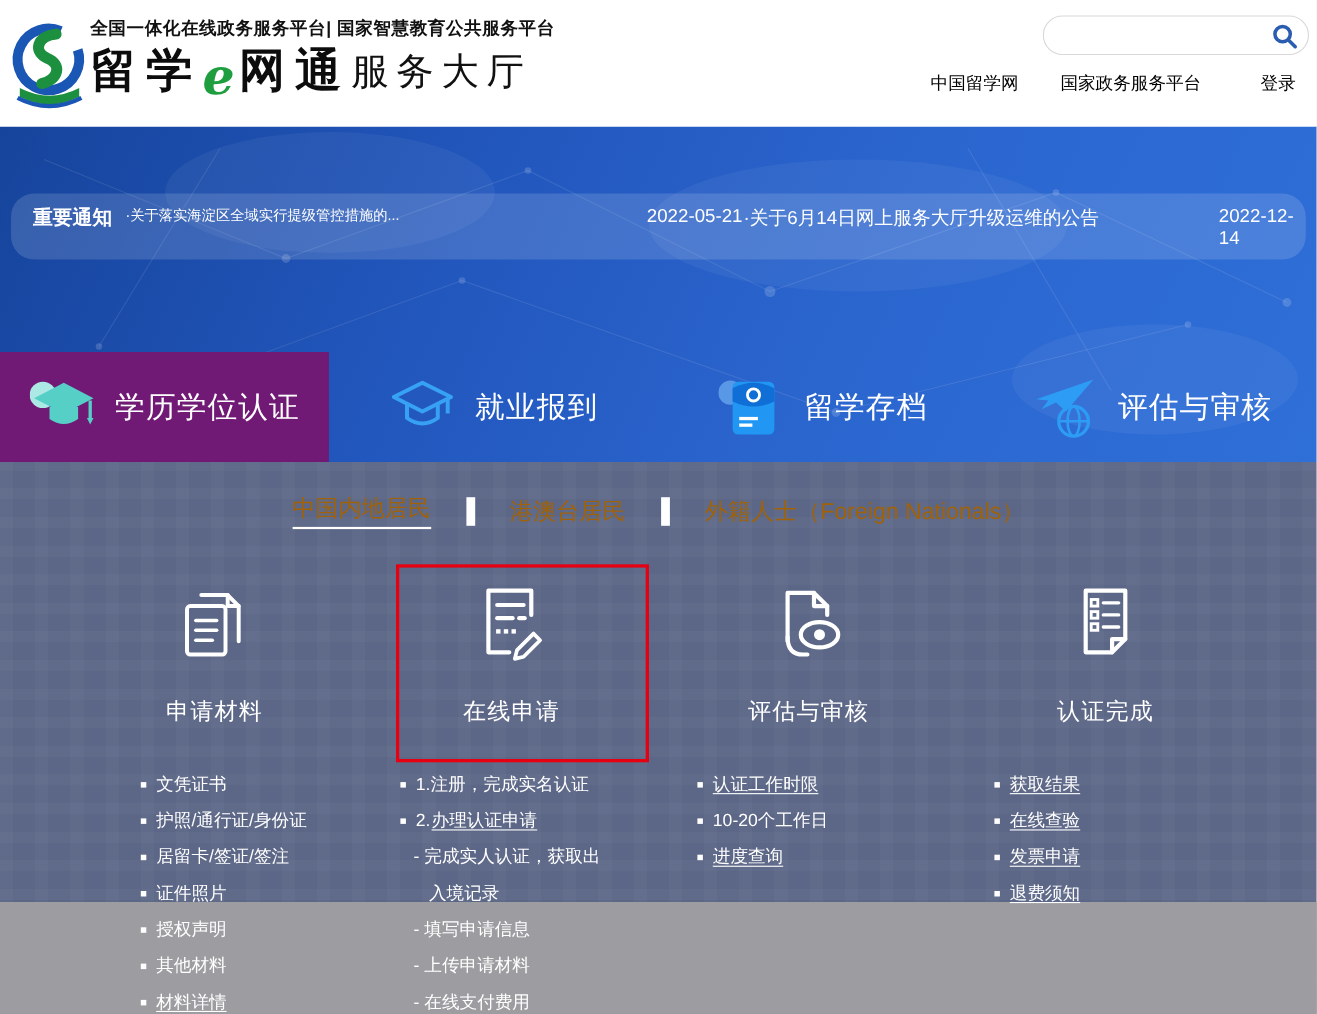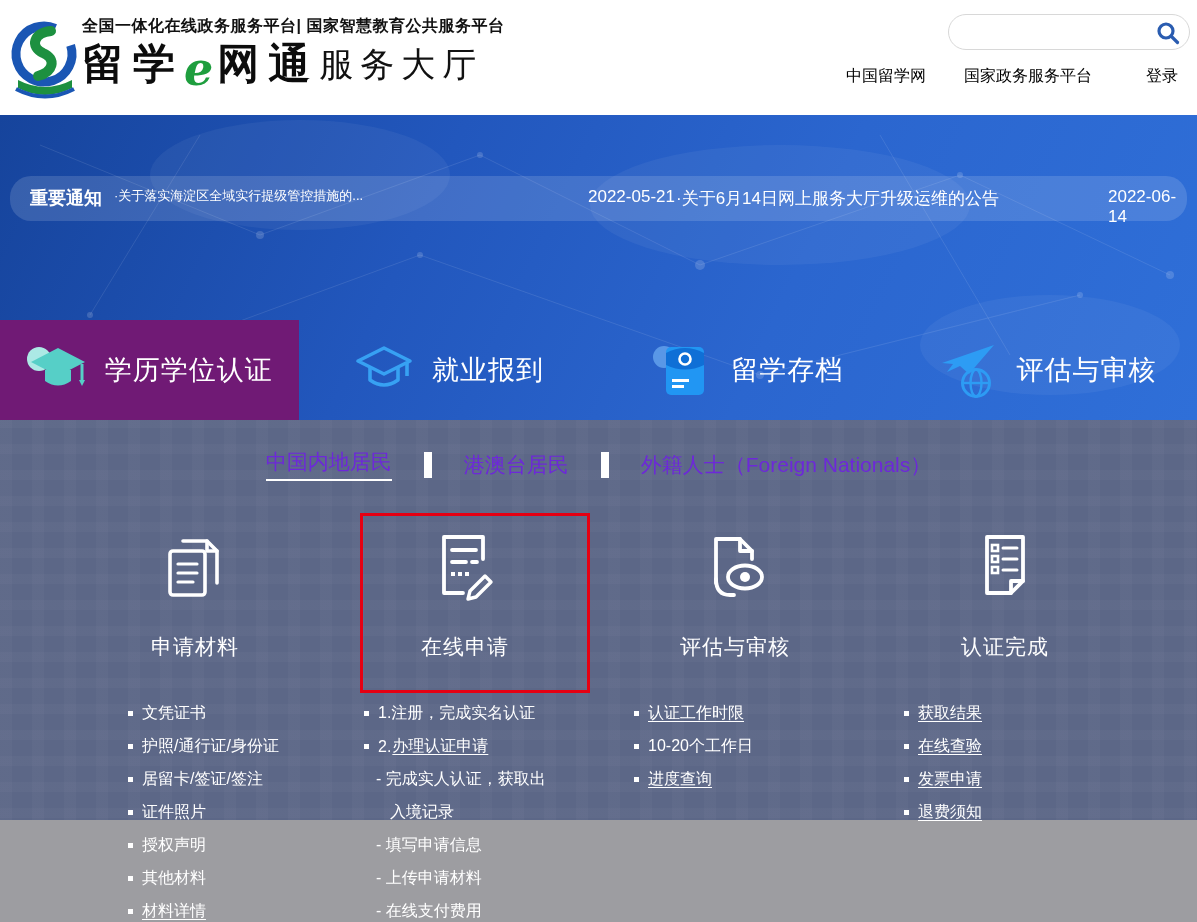--- a/index.html
+++ b/index.html
@@ -20,42 +20,42 @@
   .hdr-link{position:absolute;top:66px;font-size:16px;color:#000000;cursor:pointer;white-space:nowrap;}
   .hdr-link-1{left:846px;}
   .hdr-link-2{left:964px;}
   .hdr-link-3{left:1146px;}
 
   
   .hero{position:absolute;left:0;top:115px;width:100%;height:305px;background:linear-gradient(115deg,#16449c 0%,#2257bd 35%,#2b66cf 65%,#2f6fd8 100%);overflow:hidden;z-index:1;}
   .hero-decor{position:absolute;left:0;top:0;}
 
   
-  .notice-bar{position:absolute;left:10px;top:176px;width:1177px;height:45px;border-radius:21px;background:rgba(255,255,255,0.14);z-index:3;color:#fff;}
+  .notice-bar{position:absolute;left:10px;top:176px;width:1177px;height:60px;border-radius:21px;background:rgba(255,255,255,0.14);z-index:3;color:#fff;}
   .notice-label{position:absolute;left:20px;top:10px;font-size:18px;font-weight:bold;}
   .notice-t1{position:absolute;left:104px;top:11px;font-size:13px;cursor:pointer;}
   .notice-d1{position:absolute;left:578px;top:11px;font-size:17px;}
   .notice-t2{position:absolute;left:666px;top:11px;font-size:17px;cursor:pointer;}
   .notice-d2{position:absolute;left:1098px;top:11px;font-size:17px;}
 
   
   .tabs{position:absolute;left:0;top:320px;width:100%;height:100px;display:flex;z-index:4;}
   .tab{flex:1;display:flex;align-items:center;justify-content:center;gap:18px;cursor:pointer;}
   .tab.active{background:#701a75;}
   .tab-label{color:#fff;font-size:27px;letter-spacing:1px;}
 
   
   .content{position:absolute;left:0;top:420px;width:100%;height:502px;background:#5c6787;z-index:2;
     background-image:repeating-linear-gradient(0deg,rgba(255,255,255,0.022) 0 10px,transparent 10px 26px),
                      repeating-linear-gradient(90deg,rgba(255,255,255,0.022) 0 12px,transparent 12px 32px);}
   .gray-band{position:absolute;left:0;top:820px;width:100%;height:102px;background:#9d9da1;z-index:3;}
 
   
   .subtabs{position:absolute;left:0;top:448px;width:100%;display:flex;justify-content:center;align-items:center;gap:32px;z-index:5;}
-  .subtab{color:#6d28d9;font-size:21px;cursor:pointer;white-space:nowrap;}
+  .subtab{color:#a16207;font-size:21px;cursor:pointer;white-space:nowrap;}
   .subtab.active{border-bottom:2px solid #fff;padding-bottom:3px;}
   .subtab-sep{width:8px;height:26px;background:#fff;}
 
   
   .steps{position:absolute;left:60px;top:505px;width:1080px;display:flex;z-index:5;}
   .step-col{width:270px;}
   .step-head{display:flex;flex-direction:column;align-items:center;cursor:pointer;}
   .step-head svg{margin-top:20px;}
   .step-label{margin-top:24px;color:#fff;font-size:21px;letter-spacing:1px;}
   .step-list{list-style:none;margin:36px 0 0 34px;padding:0;}
@@ -130,21 +130,21 @@
         <ellipse cx="1050" cy="230" rx="130" ry="50"></ellipse>
       </g>
     </svg>
   </div>
 
   <div class="notice-bar">
     <span class="notice-label">重要通知</span>
     <span class="notice-t1">·关于落实海淀区全域实行提级管控措施的...</span>
     <span class="notice-d1">2022-05-21</span>
     <span class="notice-t2">·关于6月14日网上服务大厅升级运维的公告</span>
-    <span class="notice-d2">2022-06-14</span>
+    <span class="notice-d2">2022-12-14</span>
   </div>
 
   <div class="content"></div>
   <div class="gray-band"></div>
 
   <div class="tabs">
     <div class="tab active">
       <svg width="60" height="52" viewBox="0 0 60 52">
         <circle cx="12" cy="15" r="12" fill="#ace9e5"></circle>
         <polygon points="31,4 58,18 31,32 4,18" fill="#56cfc7"></polygon>

